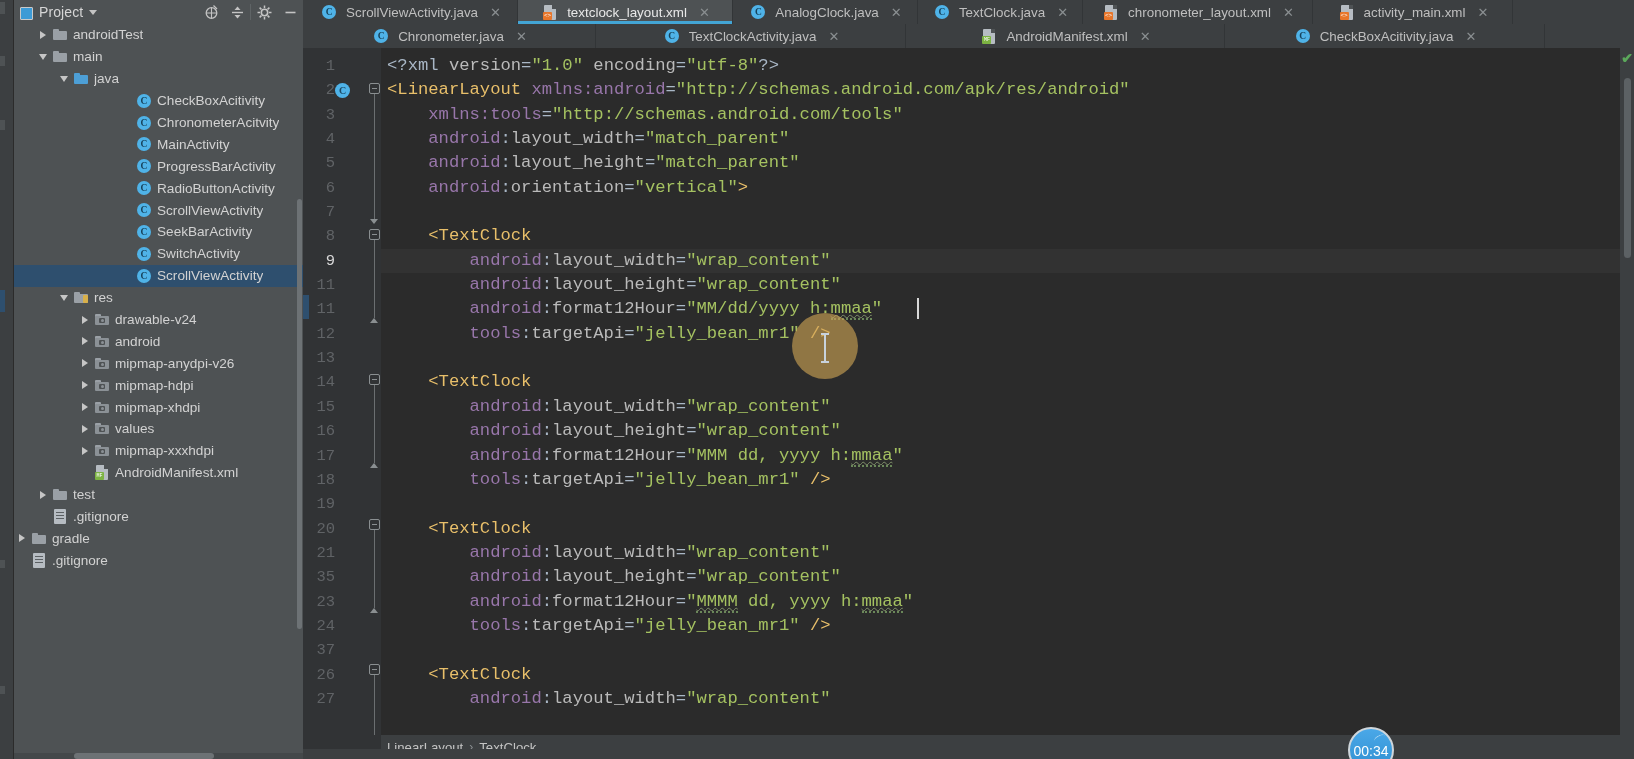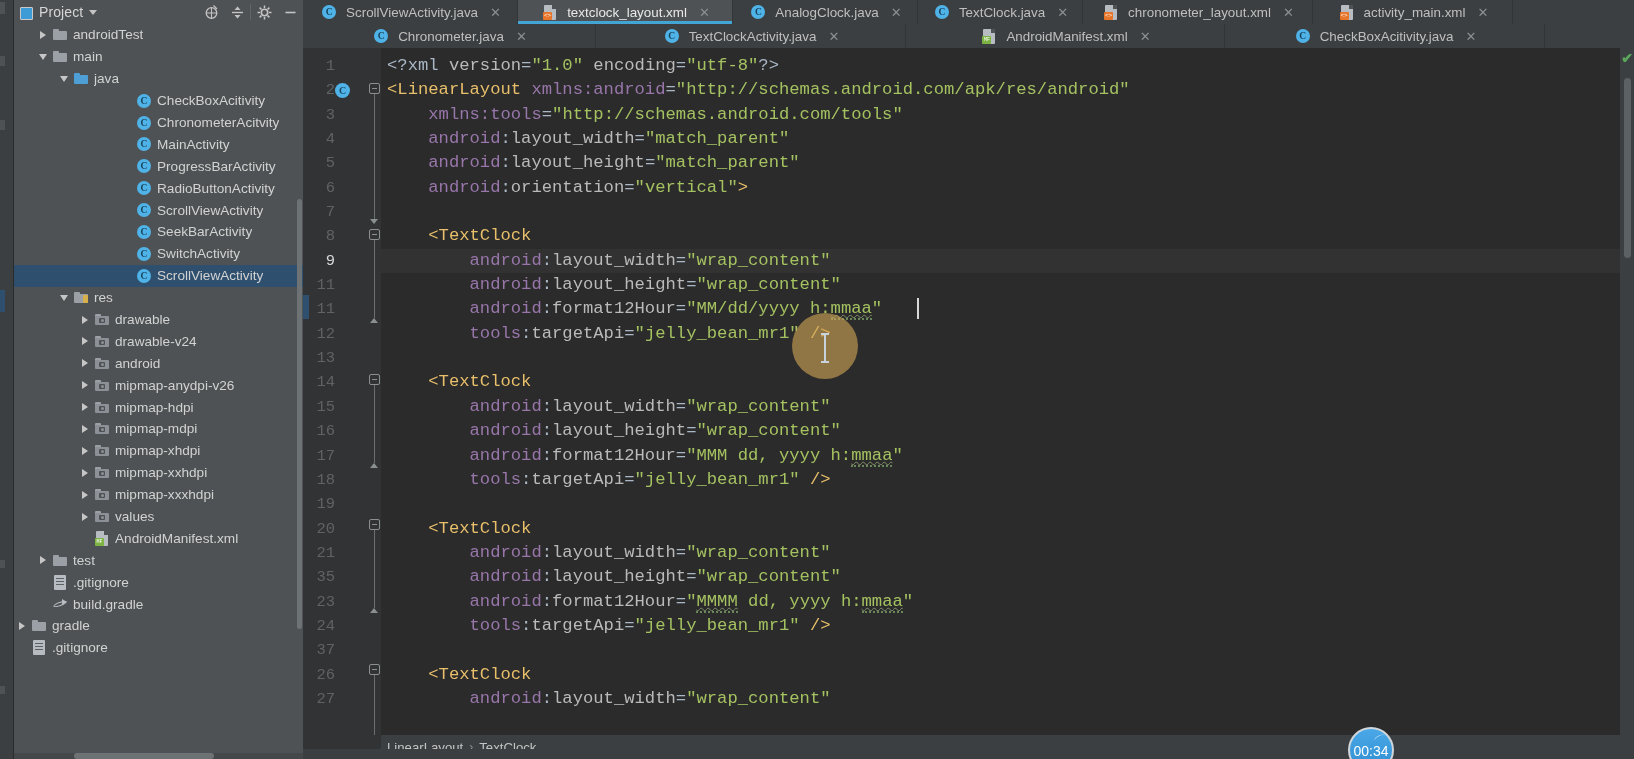--- a/index.html
+++ b/index.html
@@ -403,138 +403,99 @@
             <span style="flex: 0 0 63px;"></span>
             <span class="tw">
               <span class="arrow-r"></span>
             </span>
             <span class="ticon">
               <span class="fold src">
                 <span class="t"></span>
                 <span class="b"></span>
               </span>
             </span>
-            <span class="tlabel">drawable</span>
+            <span class="tlabel">drawable-v24</span>
           </div>
           <div class="trow">
             <span style="flex: 0 0 63px;"></span>
             <span class="tw">
               <span class="arrow-r"></span>
             </span>
             <span class="ticon">
               <span class="fold src">
                 <span class="t"></span>
                 <span class="b"></span>
               </span>
             </span>
-            <span class="tlabel">drawable-v24</span>
+            <span class="tlabel">android</span>
           </div>
           <div class="trow">
             <span style="flex: 0 0 63px;"></span>
             <span class="tw">
               <span class="arrow-r"></span>
             </span>
             <span class="ticon">
               <span class="fold src">
                 <span class="t"></span>
                 <span class="b"></span>
               </span>
             </span>
-            <span class="tlabel">android</span>
+            <span class="tlabel">mipmap-anydpi-v26</span>
           </div>
           <div class="trow">
             <span style="flex: 0 0 63px;"></span>
             <span class="tw">
               <span class="arrow-r"></span>
             </span>
             <span class="ticon">
               <span class="fold src">
                 <span class="t"></span>
                 <span class="b"></span>
               </span>
             </span>
-            <span class="tlabel">mipmap-anydpi-v26</span>
+            <span class="tlabel">mipmap-hdpi</span>
           </div>
           <div class="trow">
             <span style="flex: 0 0 63px;"></span>
             <span class="tw">
               <span class="arrow-r"></span>
             </span>
             <span class="ticon">
               <span class="fold src">
                 <span class="t"></span>
                 <span class="b"></span>
               </span>
             </span>
-            <span class="tlabel">mipmap-hdpi</span>
+            <span class="tlabel">mipmap-xhdpi</span>
           </div>
           <div class="trow">
             <span style="flex: 0 0 63px;"></span>
             <span class="tw">
               <span class="arrow-r"></span>
             </span>
             <span class="ticon">
               <span class="fold src">
                 <span class="t"></span>
                 <span class="b"></span>
               </span>
             </span>
-            <span class="tlabel">mipmap-mdpi</span>
+            <span class="tlabel">values</span>
           </div>
           <div class="trow">
             <span style="flex: 0 0 63px;"></span>
             <span class="tw">
               <span class="arrow-r"></span>
             </span>
             <span class="ticon">
               <span class="fold src">
                 <span class="t"></span>
                 <span class="b"></span>
               </span>
             </span>
-            <span class="tlabel">mipmap-xhdpi</span>
-          </div>
-          <div class="trow">
-            <span style="flex: 0 0 63px;"></span>
-            <span class="tw">
-              <span class="arrow-r"></span>
-            </span>
-            <span class="ticon">
-              <span class="fold src">
-                <span class="t"></span>
-                <span class="b"></span>
-              </span>
-            </span>
-            <span class="tlabel">mipmap-xxhdpi</span>
-          </div>
-          <div class="trow">
-            <span style="flex: 0 0 63px;"></span>
-            <span class="tw">
-              <span class="arrow-r"></span>
-            </span>
-            <span class="ticon">
-              <span class="fold src">
-                <span class="t"></span>
-                <span class="b"></span>
-              </span>
-            </span>
             <span class="tlabel">mipmap-xxxhdpi</span>
-          </div>
-          <div class="trow">
-            <span style="flex: 0 0 63px;"></span>
-            <span class="tw">
-              <span class="arrow-r"></span>
-            </span>
-            <span class="ticon">
-              <span class="fold src">
-                <span class="t"></span>
-                <span class="b"></span>
-              </span>
-            </span>
-            <span class="tlabel">values</span>
           </div>
           <div class="trow">
             <span style="flex: 0 0 63px;"></span>
             <span class="tw"></span>
             <span class="ticon">
               <span class="xicon mf">
                 <span class="pg"></span>
                 <span class="corner"></span>
                 <span class="tagbox">MF</span>
               </span>
@@ -554,31 +515,20 @@
             </span>
             <span class="tlabel">test</span>
           </div>
           <div class="trow">
             <span style="flex: 0 0 21px;"></span>
             <span class="tw"></span>
             <span class="ticon">
               <span class="ficon"></span>
             </span>
             <span class="tlabel">.gitignore</span>
-          </div>
-          <div class="trow">
-            <span style="flex: 0 0 21px;"></span>
-            <span class="tw"></span>
-            <span class="ticon">
-              <span class="gradleicon">
-                <span class="e"></span>
-                <span class="a"></span>
-              </span>
-            </span>
-            <span class="tlabel">build.gradle</span>
           </div>
           <div class="trow">
             <span style=""></span>
             <span class="tw">
               <span class="arrow-r"></span>
             </span>
             <span class="ticon">
               <span class="fold">
                 <span class="t"></span>
                 <span class="b"></span>

